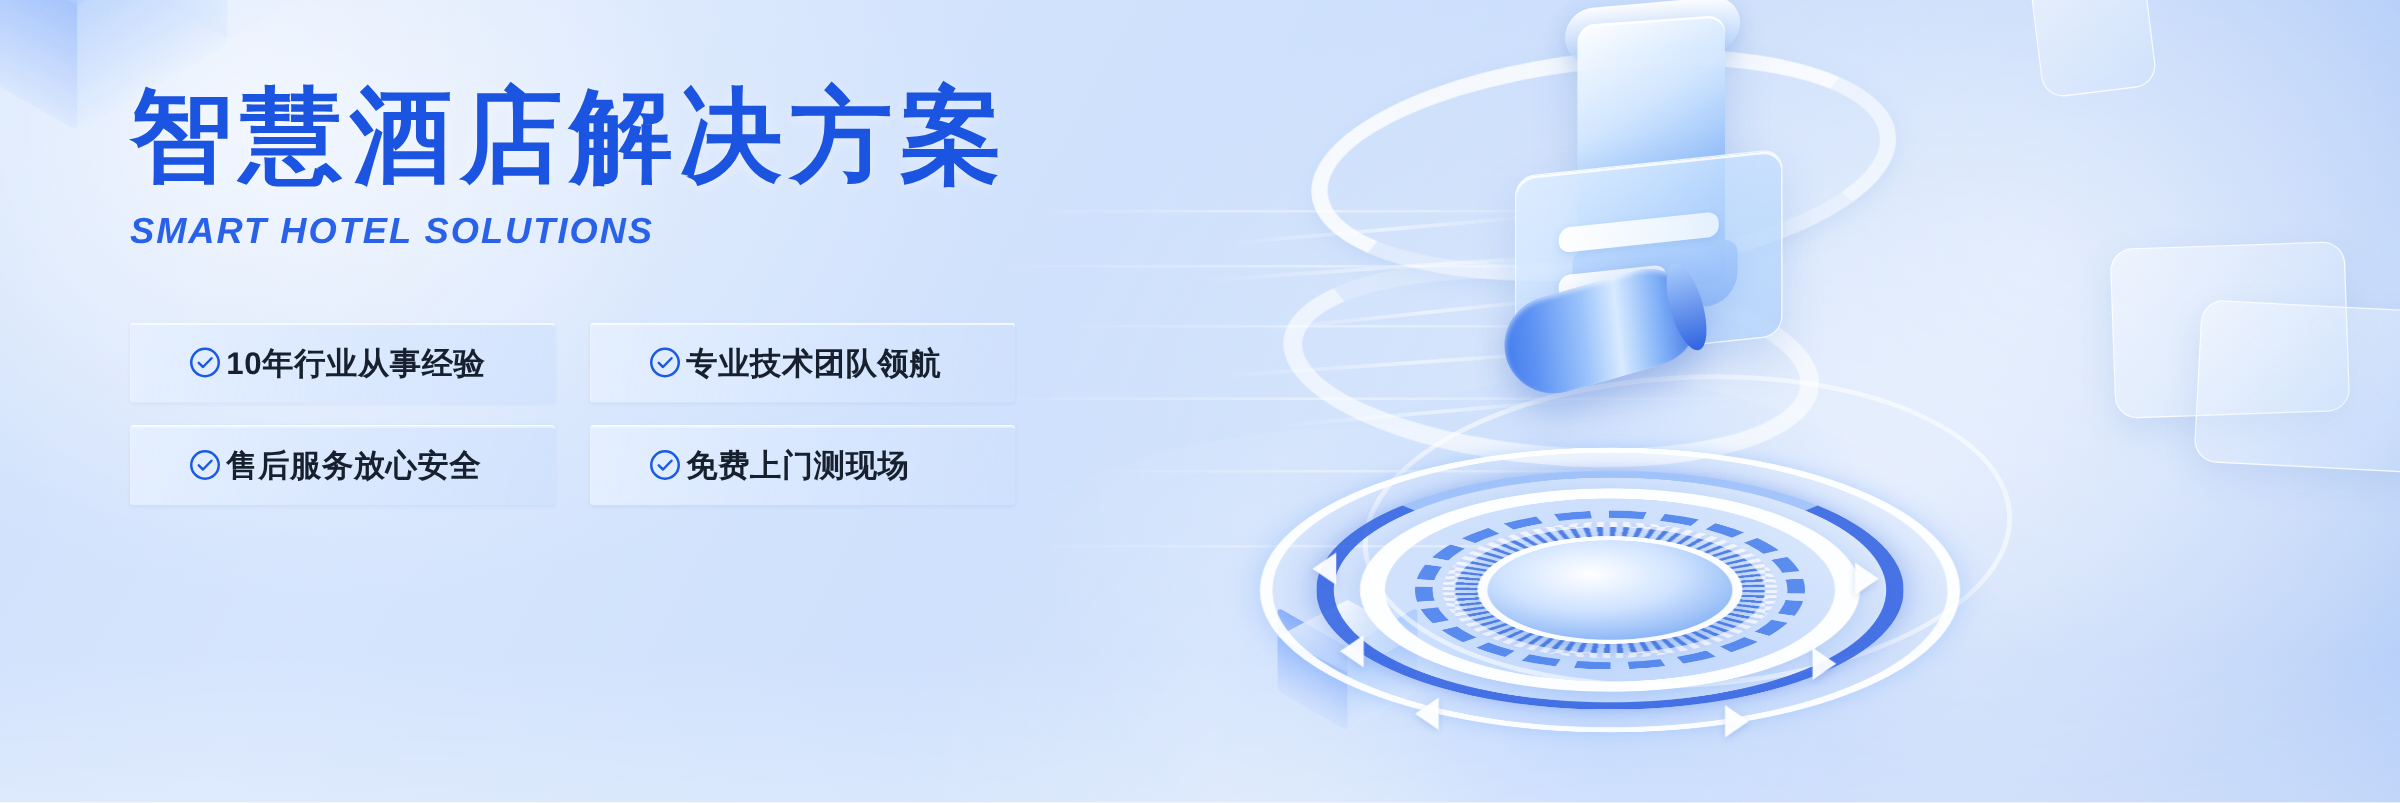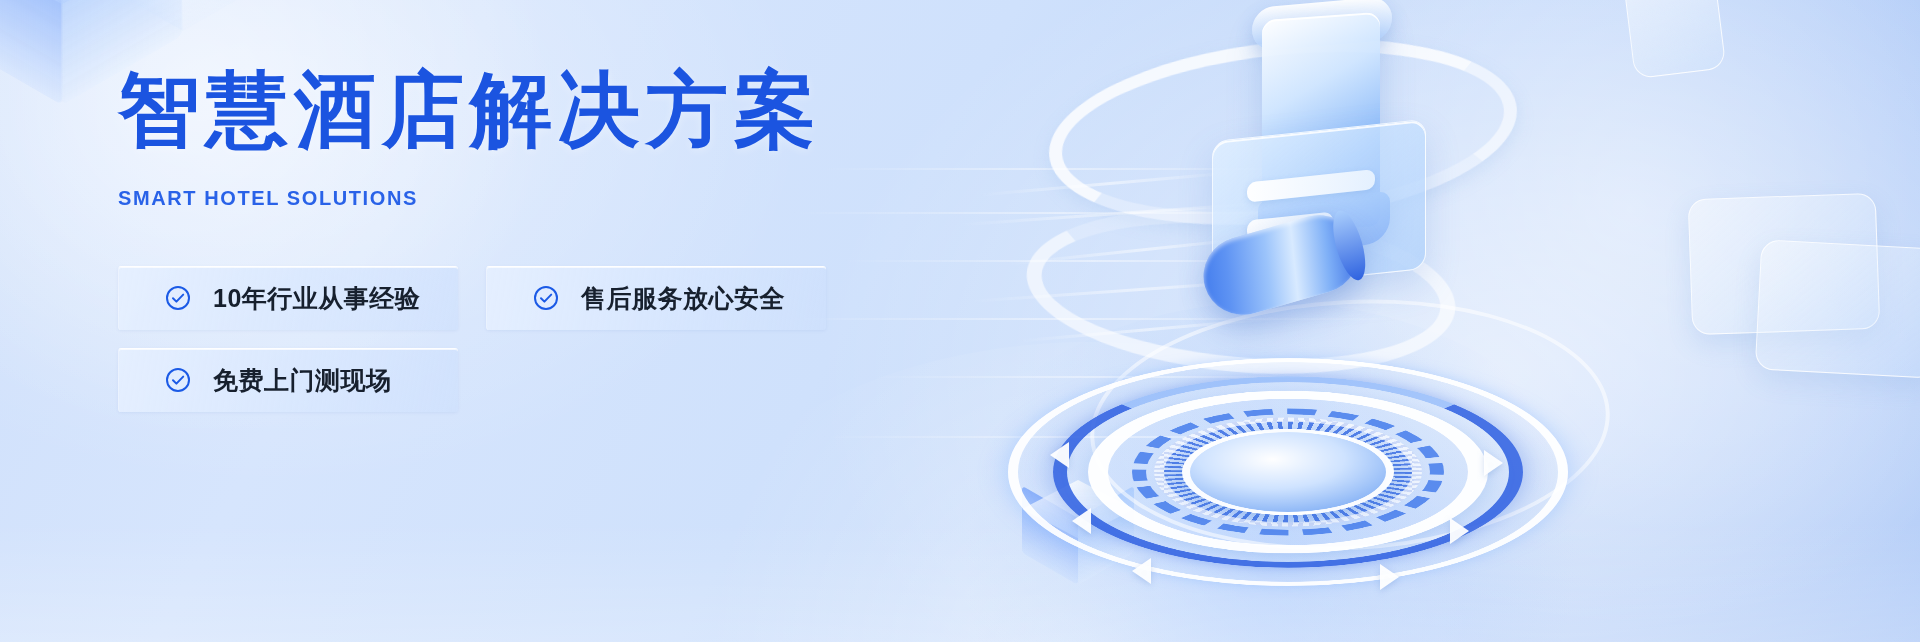--- a/index.html
+++ b/index.html
@@ -64,52 +64,53 @@
      background:linear-gradient(180deg, rgba(235,244,255,.8), rgba(215,232,255,.2));
      transform:skewY(-30deg); transform-origin:top left; }
 
   
   .grid-lines{ position:absolute; right:380px; top:150px; width:760px; height:330px;
     opacity:.5; pointer-events:none; }
   .grid-lines i{ position:absolute; left:0; height:2px; border-radius:2px;
     background:linear-gradient(90deg, rgba(255,255,255,0), rgba(255,255,255,.85) 45%, rgba(255,255,255,0)); }
 
   
-  .content{ position:absolute; left:118px; top:66px; width:760px; z-index:9; }
+  .content{ position:absolute; left:104px; top:66px; width:760px; z-index:9; }
 
   .title{
     font-size:82px;
     line-height:1.08;
     font-weight:700;
     letter-spacing:6px;
     color:#1b54e0;
     white-space:nowrap;
     text-shadow:0 2px 10px rgba(255,255,255,.35);
   }
   .subtitle{
-    margin-top:32px;
-    font-size:20px;
+    margin-top:14px;
+    font-size:29px;
     font-weight:700;
     letter-spacing:1.6px;
     color:#2962e8;
     white-space:nowrap;
+    font-style:italic;
   }
 
   .features{
     margin-top:56px;
     display:grid;
     grid-template-columns:340px 340px;
     gap:18px 28px;
   }
   .feat{
     height:64px;
     display:flex;
     align-items:center;
     padding-left:46px;
-    gap:22px;
+    gap:4px;
     border-radius:3px;
     background:linear-gradient(100deg, rgba(229,239,255,.92) 0%, rgba(216,231,254,.80) 55%, rgba(206,224,253,.66) 100%);
     border-top:1px solid rgba(255,255,255,.95);
     border-left:1px solid rgba(255,255,255,.55);
     box-shadow:0 1px 3px rgba(90,130,200,.10), inset 0 1px 0 rgba(255,255,255,.7);
   }
   .feat .chk{ width:26px; height:26px; flex:0 0 26px; display:block; }
   .feat .label{
     font-size:25px;
     font-weight:600;
@@ -334,20 +335,29 @@
       <div class="feat">
         <span class="chk">
           <svg viewBox="0 0 26 26" width="26" height="26" aria-hidden="true">
             <circle cx="13" cy="13" r="11" fill="none" stroke="#1b5ae6" stroke-width="2"></circle>
             <path d="M8 13.3 L11.4 16.6 L18.2 9.6" fill="none" stroke="#1b5ae6" stroke-width="2" stroke-linecap="round" stroke-linejoin="round"></path>
           </svg>
         </span>
         <span class="label">10年行业从事经验</span>
       </div>
 
+      <div class="feat">
+        <span class="chk">
+          <svg viewBox="0 0 26 26" width="26" height="26" aria-hidden="true">
+            <circle cx="13" cy="13" r="11" fill="none" stroke="#1b5ae6" stroke-width="2"></circle>
+            <path d="M8 13.3 L11.4 16.6 L18.2 9.6" fill="none" stroke="#1b5ae6" stroke-width="2" stroke-linecap="round" stroke-linejoin="round"></path>
+          </svg>
+        </span>
+        <span class="label">专业技术团队领航</span>
+      </div>
 
       <div class="feat">
         <span class="chk">
           <svg viewBox="0 0 26 26" width="26" height="26" aria-hidden="true">
             <circle cx="13" cy="13" r="11" fill="none" stroke="#1b5ae6" stroke-width="2"></circle>
             <path d="M8 13.3 L11.4 16.6 L18.2 9.6" fill="none" stroke="#1b5ae6" stroke-width="2" stroke-linecap="round" stroke-linejoin="round"></path>
           </svg>
         </span>
         <span class="label">售后服务放心安全</span>
       </div>

